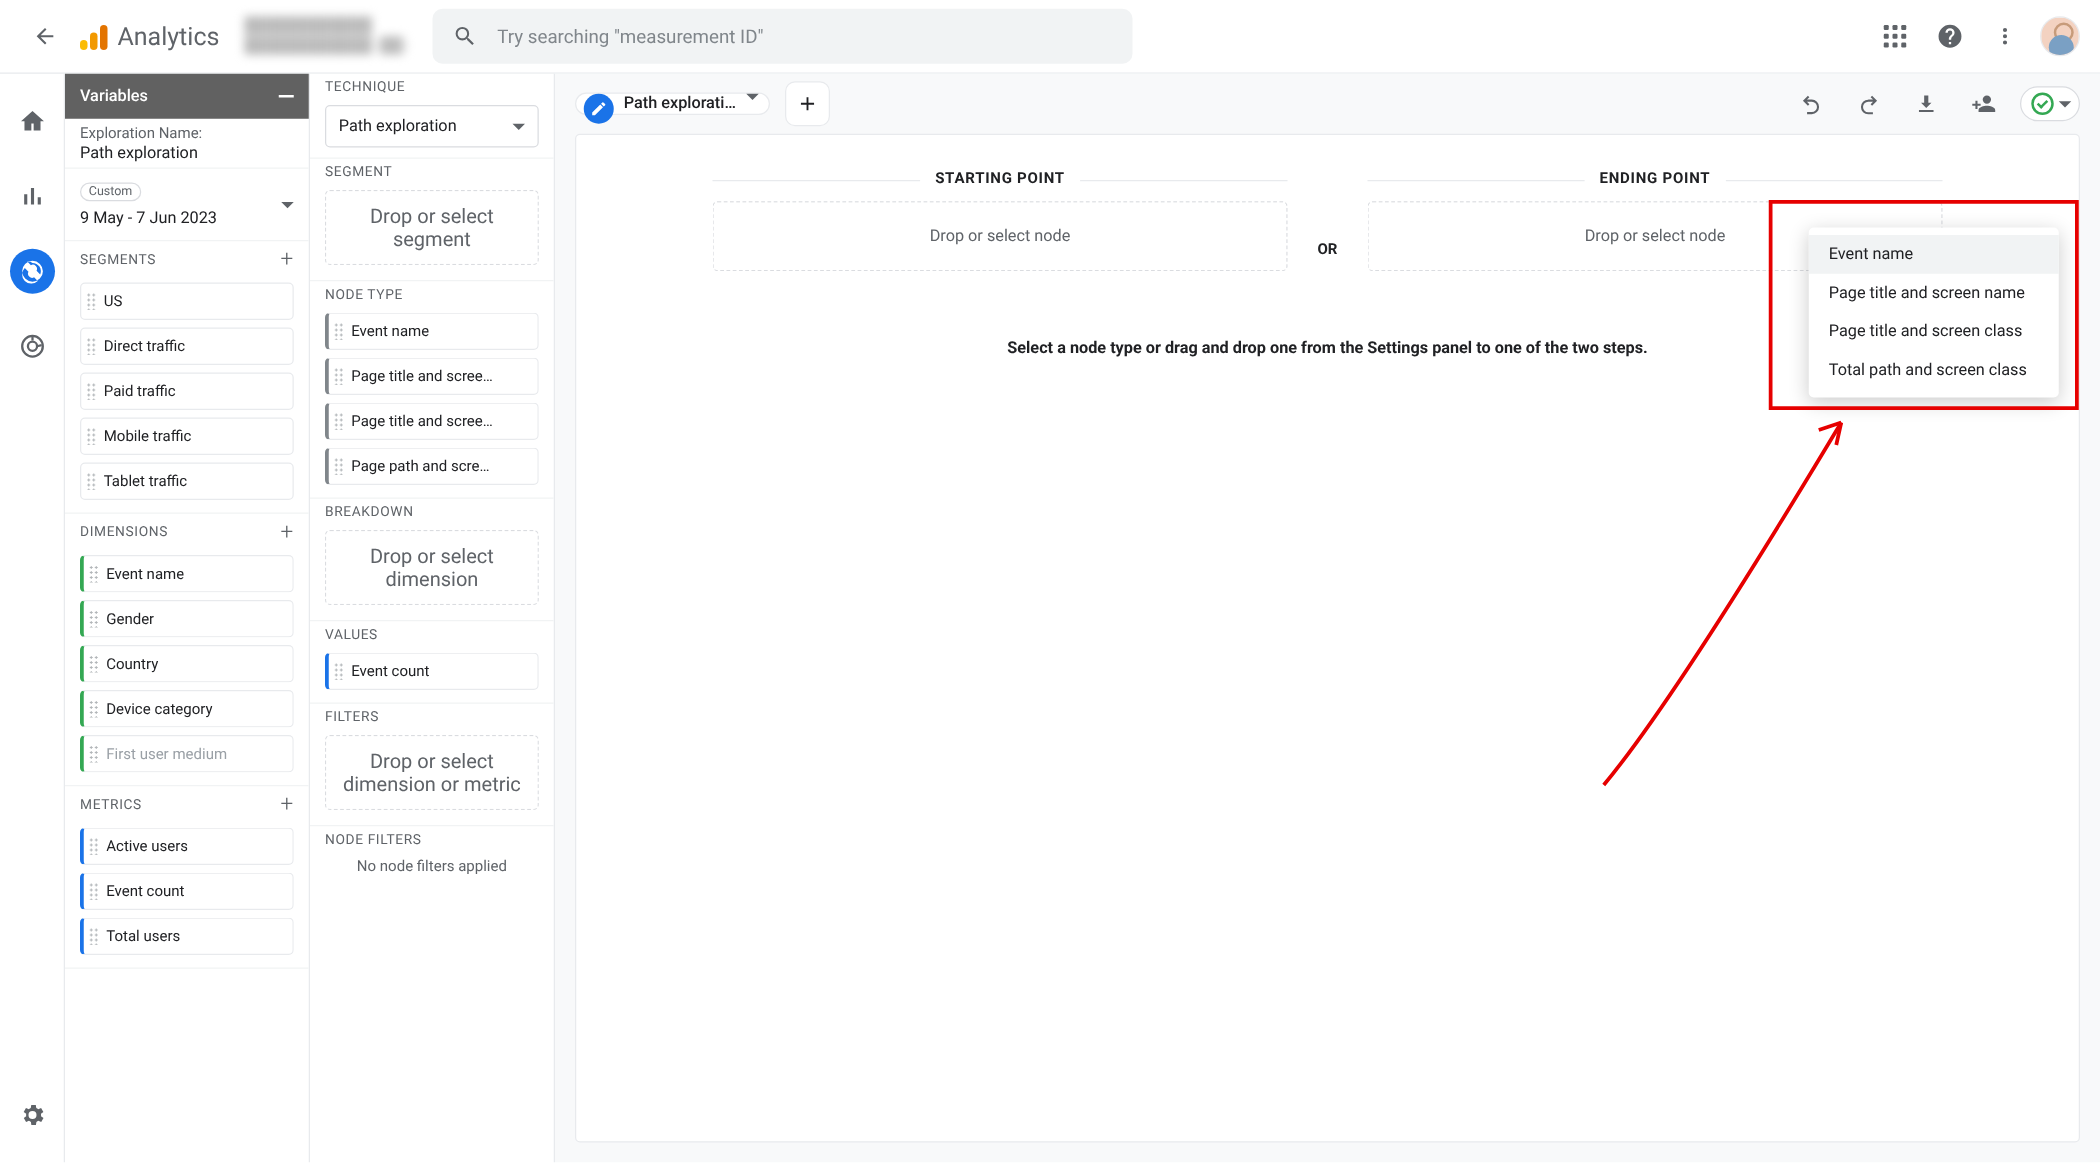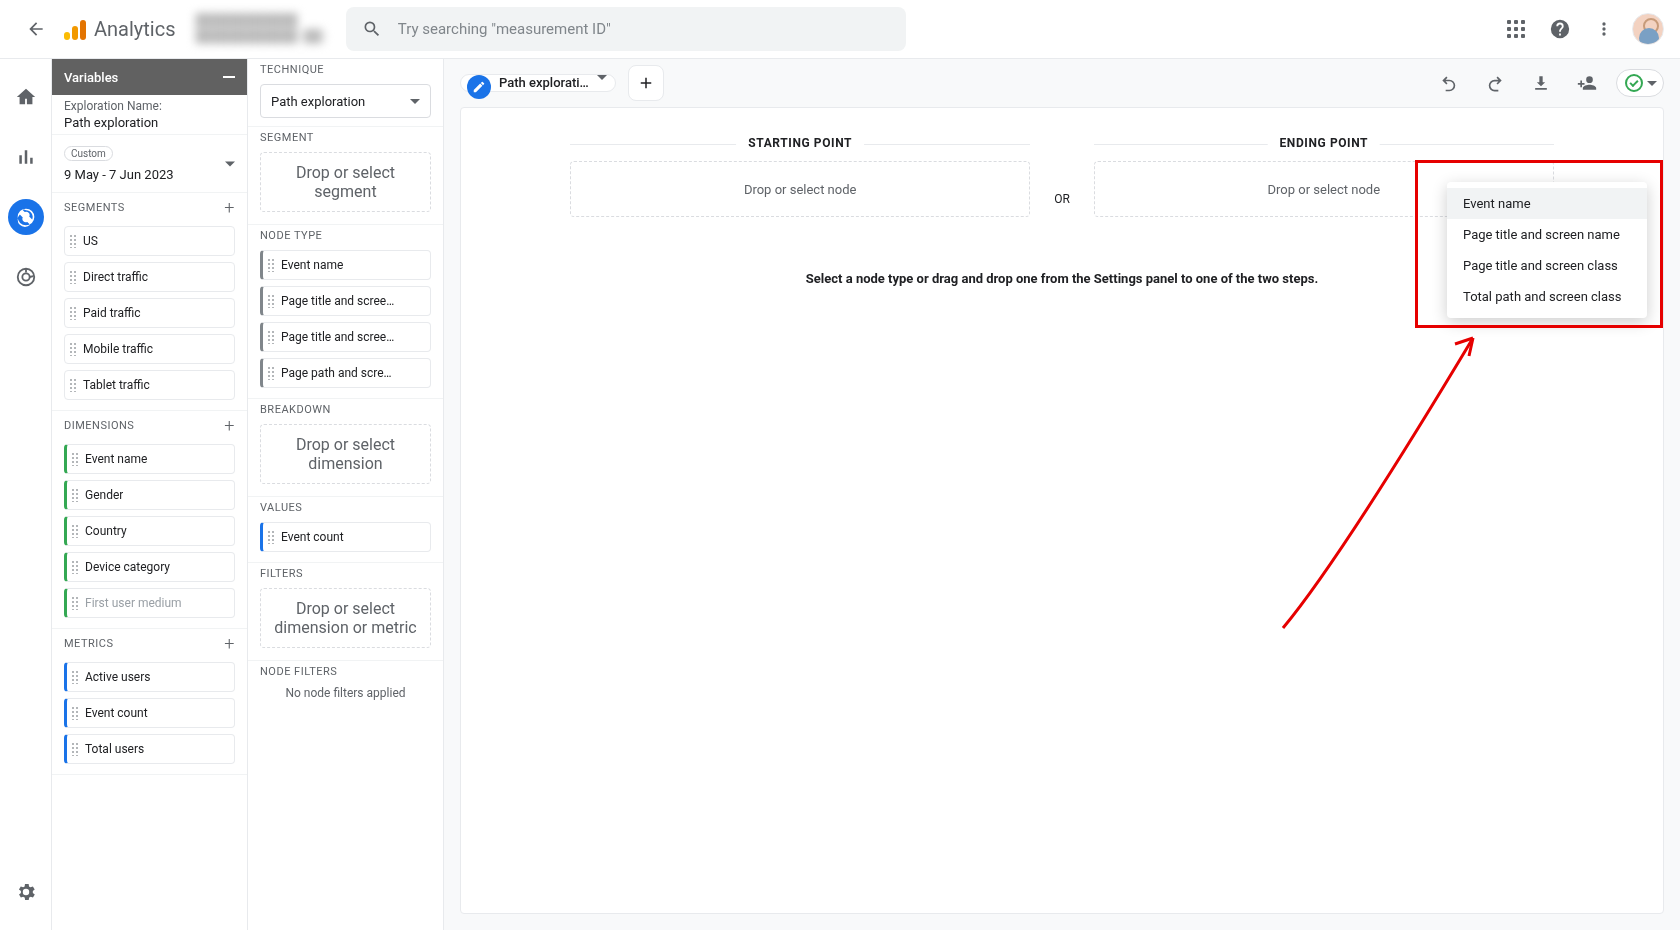--- a/index.html
+++ b/index.html
@@ -88,21 +88,21 @@
 .status-dot{width:18px;height:18px;border-radius:50%;border:2px solid var(--g-green);display:flex;align-items:center;justify-content:center}
 .status-dot::after{content:"";width:6px;height:3px;border-left:2px solid var(--g-green);border-bottom:2px solid var(--g-green);transform:rotate(-45deg);margin-top:-2px}
 
 .canvas{flex:1;margin:0 16px 16px;background:#fff;border:1px solid var(--g-grey-200);border-radius:4px;padding:28px 30px;position:relative;display:flex;flex-direction:column;align-items:center}
 .points-row{display:flex;align-items:flex-start;gap:24px;width:100%;justify-content:center}
 .point-box{flex:1;max-width:460px}
 .point-box .hd{font-size:12px;font-weight:700;letter-spacing:.6px;color:var(--g-grey-900);text-align:center}
 .divider-line{height:1px;background:var(--g-grey-200);position:relative;margin:8px 0 16px}
 .divider-line .hd-wrap{position:absolute;left:50%;top:-9px;transform:translateX(-50%);background:#fff;padding:0 12px}
 .node-slot{border:1px dashed var(--g-grey-300);border-radius:4px;height:56px;display:flex;align-items:center;justify-content:center;color:var(--g-grey-700);font-size:13px}
-.or{align-self:center;font-size:12px;font-weight:400;color:var(--g-grey-900);margin-top:44px}
+.or{align-self:center;font-size:12px;font-weight:700;color:var(--g-grey-900);margin-top:44px}
 .hint{margin-top:54px;font-size:13px;font-weight:700;color:var(--g-grey-900);text-align:center}
 
 
 .popup-highlight{position:absolute;border:3px solid #e60000;pointer-events:none}
 .menu{position:absolute;background:#fff;border-radius:4px;box-shadow:0 4px 16px rgba(0,0,0,.2);padding:6px 0;min-width:200px}
 .menu .item{padding:8px 16px;font-size:13px;color:var(--g-grey-900);cursor:pointer;white-space:nowrap}
 .menu .item:hover,.menu .item.sel{background:var(--g-grey-100)}
 
 
 .anno-arrow{position:absolute;pointer-events:none}

